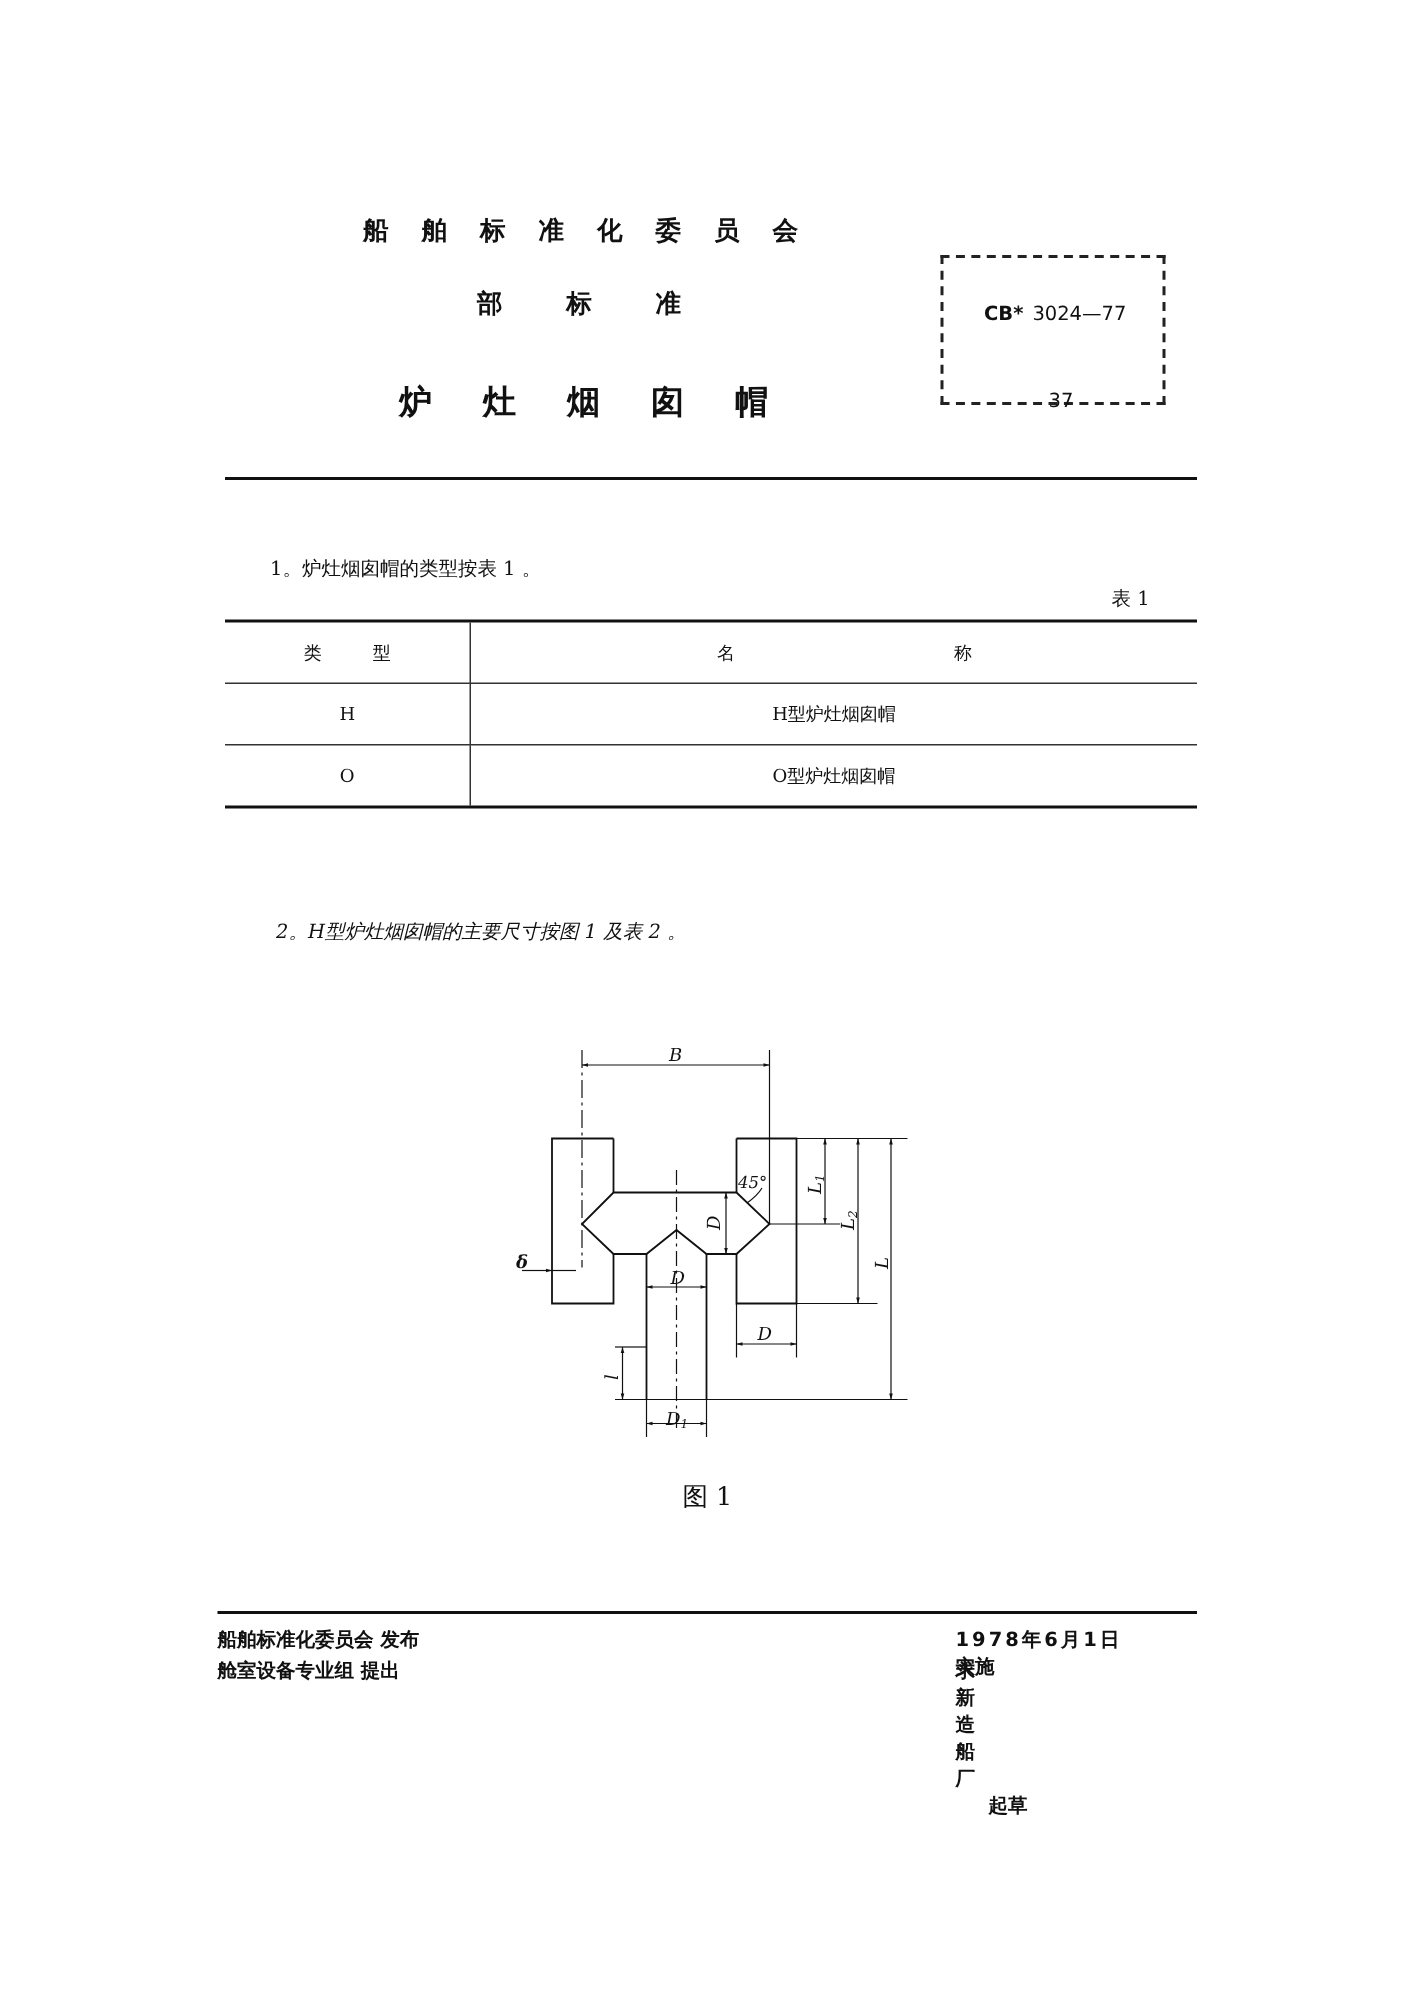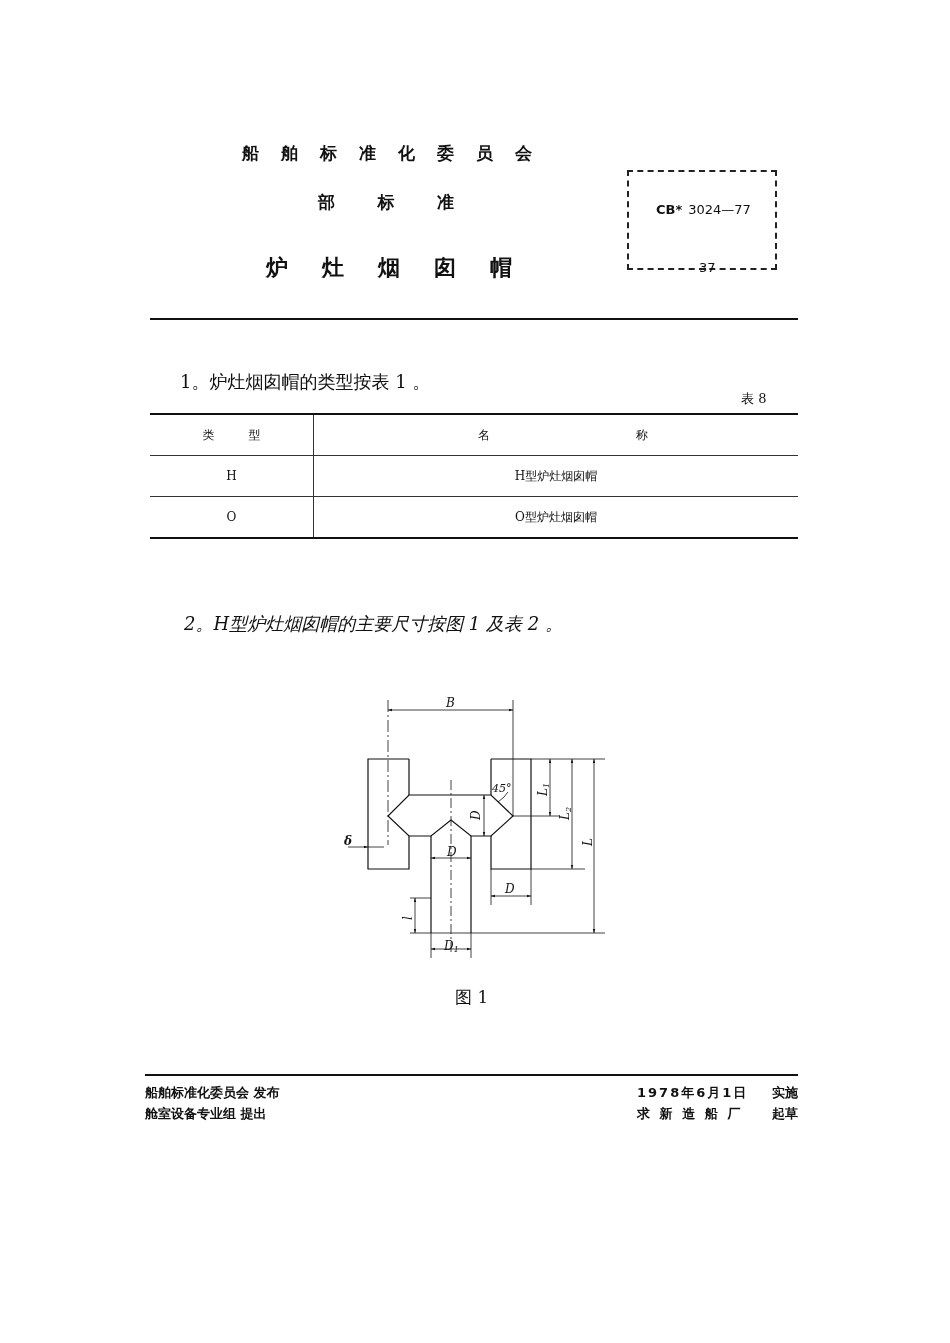--- a/index.html
+++ b/index.html
@@ -25,37 +25,37 @@
     }
     .code-box {
       left: 627px; top: 170px; width: 150px; height: 100px;
       border: 2px dashed #222; box-sizing: border-box;
       font-family: "DejaVu Sans", sans-serif; font-size: 13px;
     }
     .code-box .code { position: absolute; left: 27px; top: 30px; white-space: nowrap; }
     .code-box .code b { font-weight: bold; margin-right: 6px; margin-top: 40px; }
     .code-box .page { position: absolute; left: 70px; top: 59px; margin-top: 29px; }
     .rule { background: #111; }
-    .para { font-size: 18px; white-space: nowrap; }
+    .para { font-size: 13px; white-space: nowrap; }
     .table-label { font-size: 13px; }
     table.t1 {
       position: absolute; left: 150px; top: 413px; width: 648px;
       border-collapse: collapse; font-size: 12px;
     }
     table.t1 td {
       height: 38px; text-align: center; border-bottom: 1px solid #333;
     }
     table.t1 tr:first-child td { border-top: 2px solid #111; }
     table.t1 tr:last-child td { border-bottom: 2px solid #111; }
     table.t1 td.c1 { width: 161px; border-right: 1px solid #333; }
     .hdr-spread { display: flex; justify-content: space-between; margin: 0 auto; }
     .fig-caption { left: 455px; top: 986px; font-size: 17px; }
     .footer-line { left: 145px; top: 1074px; width: 653px; height: 2px; }
     .footer { font-family: "DejaVu Sans", sans-serif; font-weight: bold; font-size: 13px; white-space: nowrap; }
-    .footer-right { display: flex; justify-content: space-between; }
+    .footer-right { display: flex; justify-content: space-between; flex-direction: column; }
     svg text { font-family: "DejaVu Serif", serif; font-style: italic; }
   </style>
 </head>
 <body>
 
 <div class="abs hdr-committee">
   <span>船</span>
   <span>舶</span>
   <span>标</span>
   <span>准</span>
@@ -80,21 +80,21 @@
 <div class="abs code-box">
   <div class="code">
     <b>CB*</b><span>3024—77</span>
   </div>
   <div class="page">37</div>
 </div>
 
 <div class="abs rule" style="left:150px; top:318px; width:648px; height:2px;"></div>
 
 <div class="abs para" style="left:180px; top:370px;">1。炉灶烟囱帽的类型按表 1 。</div>
-<div class="abs table-label" style="left:741px; top:390px;">表 8</div>
+<div class="abs table-label" style="left:741px; top:390px;">表 1</div>
 
 <table class="t1">
   <tbody>
       <tr>
     <td class="c1">
       <div class="hdr-spread" style="width:58px;">
         <span>类</span>
         <span>型</span>
       </div>
     </td>

